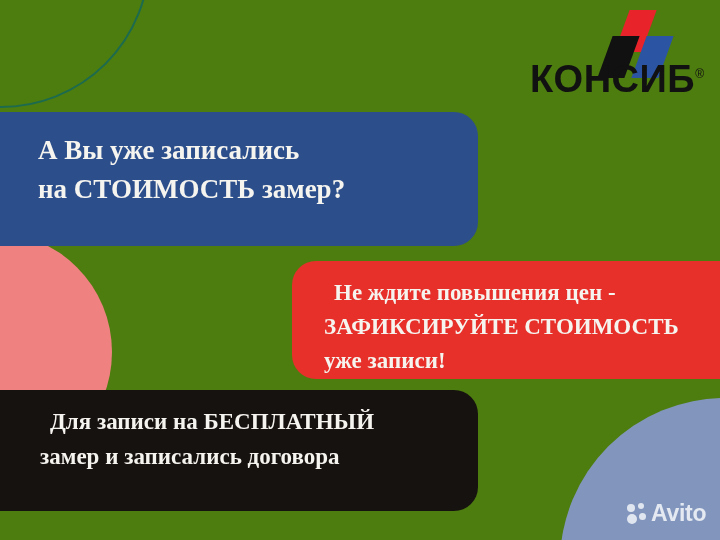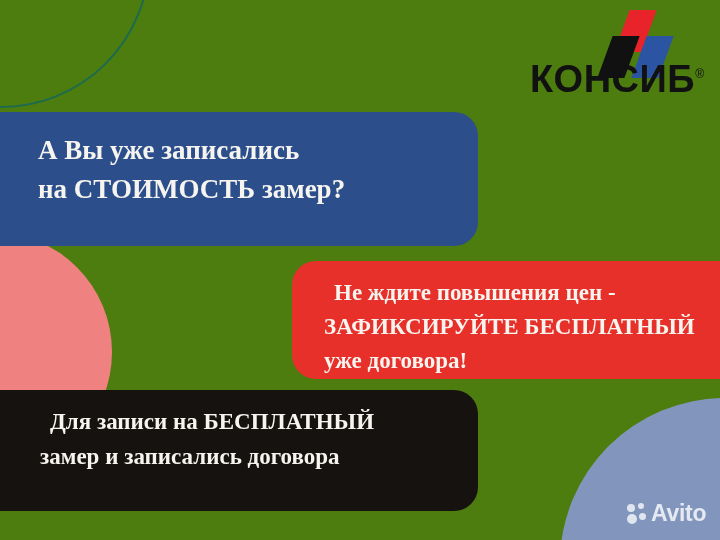--- a/index.html
+++ b/index.html
@@ -187,22 +187,22 @@
     <div id="logo-wordmark"><span>КОНСИБ</span><span class="reg">®</span></div>
   </div>
 
   <div class="block" id="blue-block">
     <span class="line">А Вы уже записались</span>
     <span class="line">на СТОИМОСТЬ замер?</span>
   </div>
 
   <div class="block" id="red-block">
     <span class="line">Не ждите повышения цен -</span>
-    <span class="line">ЗАФИКСИРУЙТЕ БЕСПЛАТНЫЙ</span>
-    <span class="line">уже договора!</span>
+    <span class="line">ЗАФИКСИРУЙТЕ СТОИМОСТЬ</span>
+    <span class="line">уже записи!</span>
   </div>
 
   <div class="block" id="black-block">
     <span class="line">Для записи на БЕСПЛАТНЫЙ</span>
     <span class="line">замер и записались договора</span>
   </div>
 
   <div id="avito">
     <span id="avito-dots">
       <i class="d1"></i>

